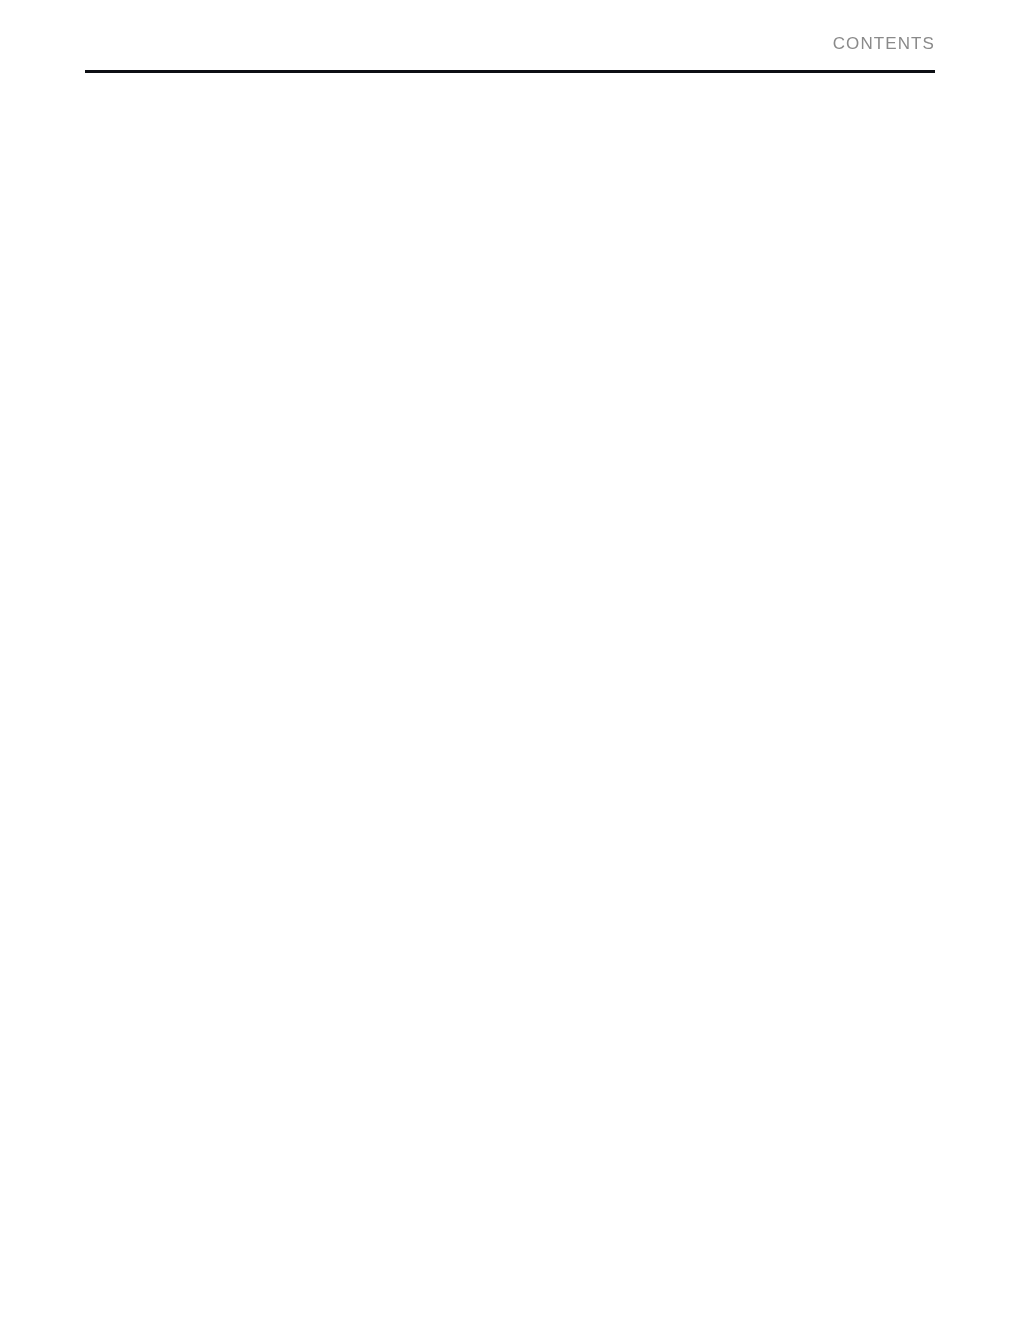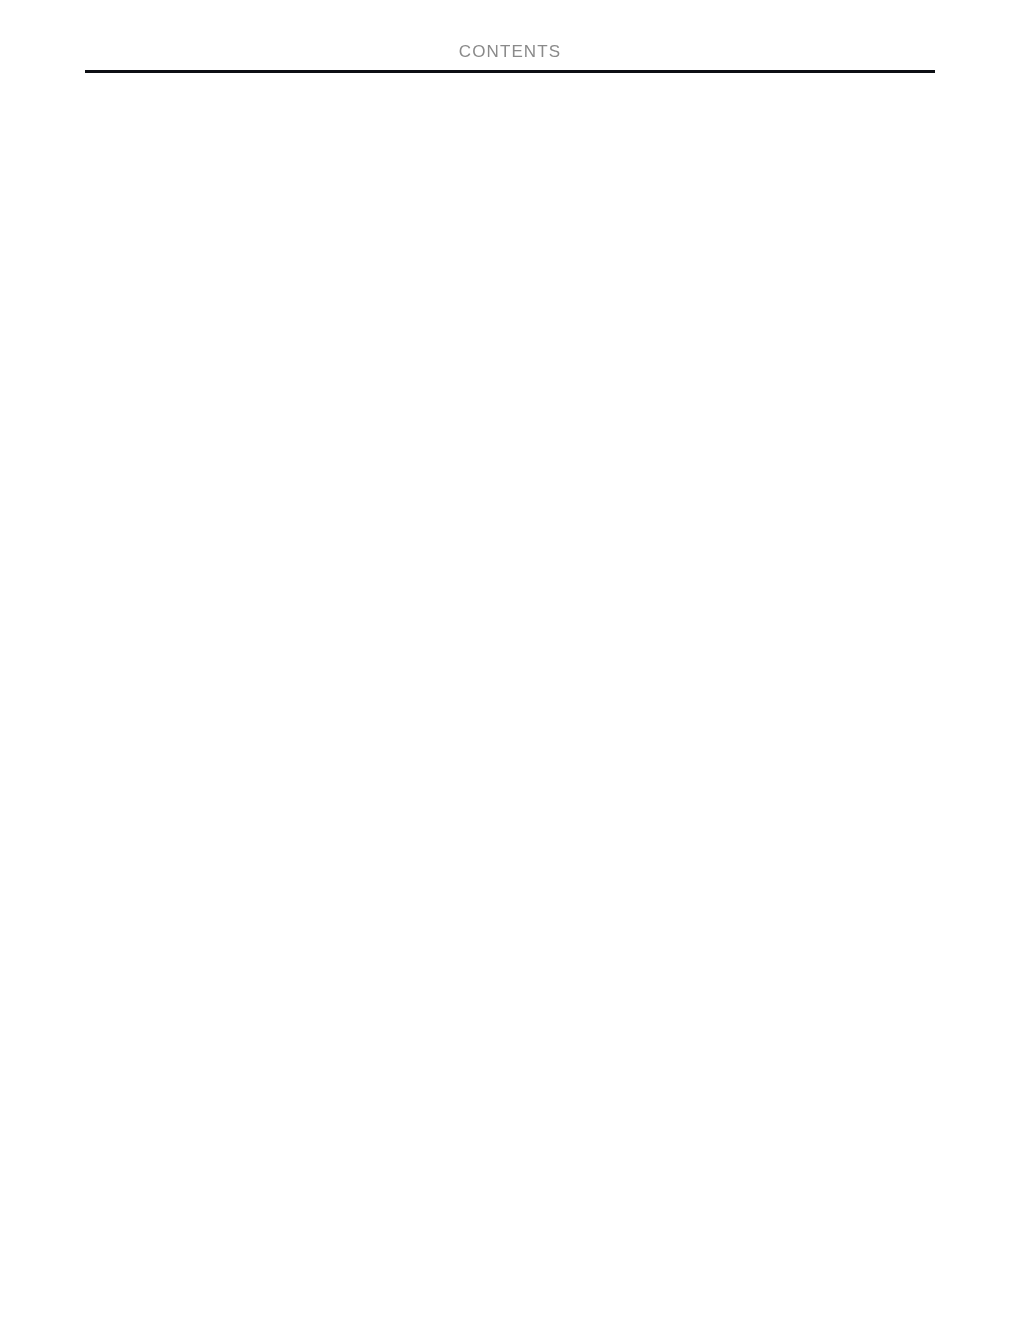--- a/index.html
+++ b/index.html
@@ -18,23 +18,23 @@
     position: relative;
     width: 1024px;
     height: 1326px;
     box-sizing: border-box;
   }
 
   
   .header {
     position: absolute;
     left: 85px;
-    top: 42px;
+    top: 34px;
     width: 850px;
-    text-align: center;
+    text-align: right;
   }
   .header-title {
     display: inline-block;
     font-size: 17px;
     letter-spacing: 1.1px;
     color: #8a8a8a;
     font-family: "Liberation Sans", sans-serif;
   }
   .header-rule {
     position: absolute;

